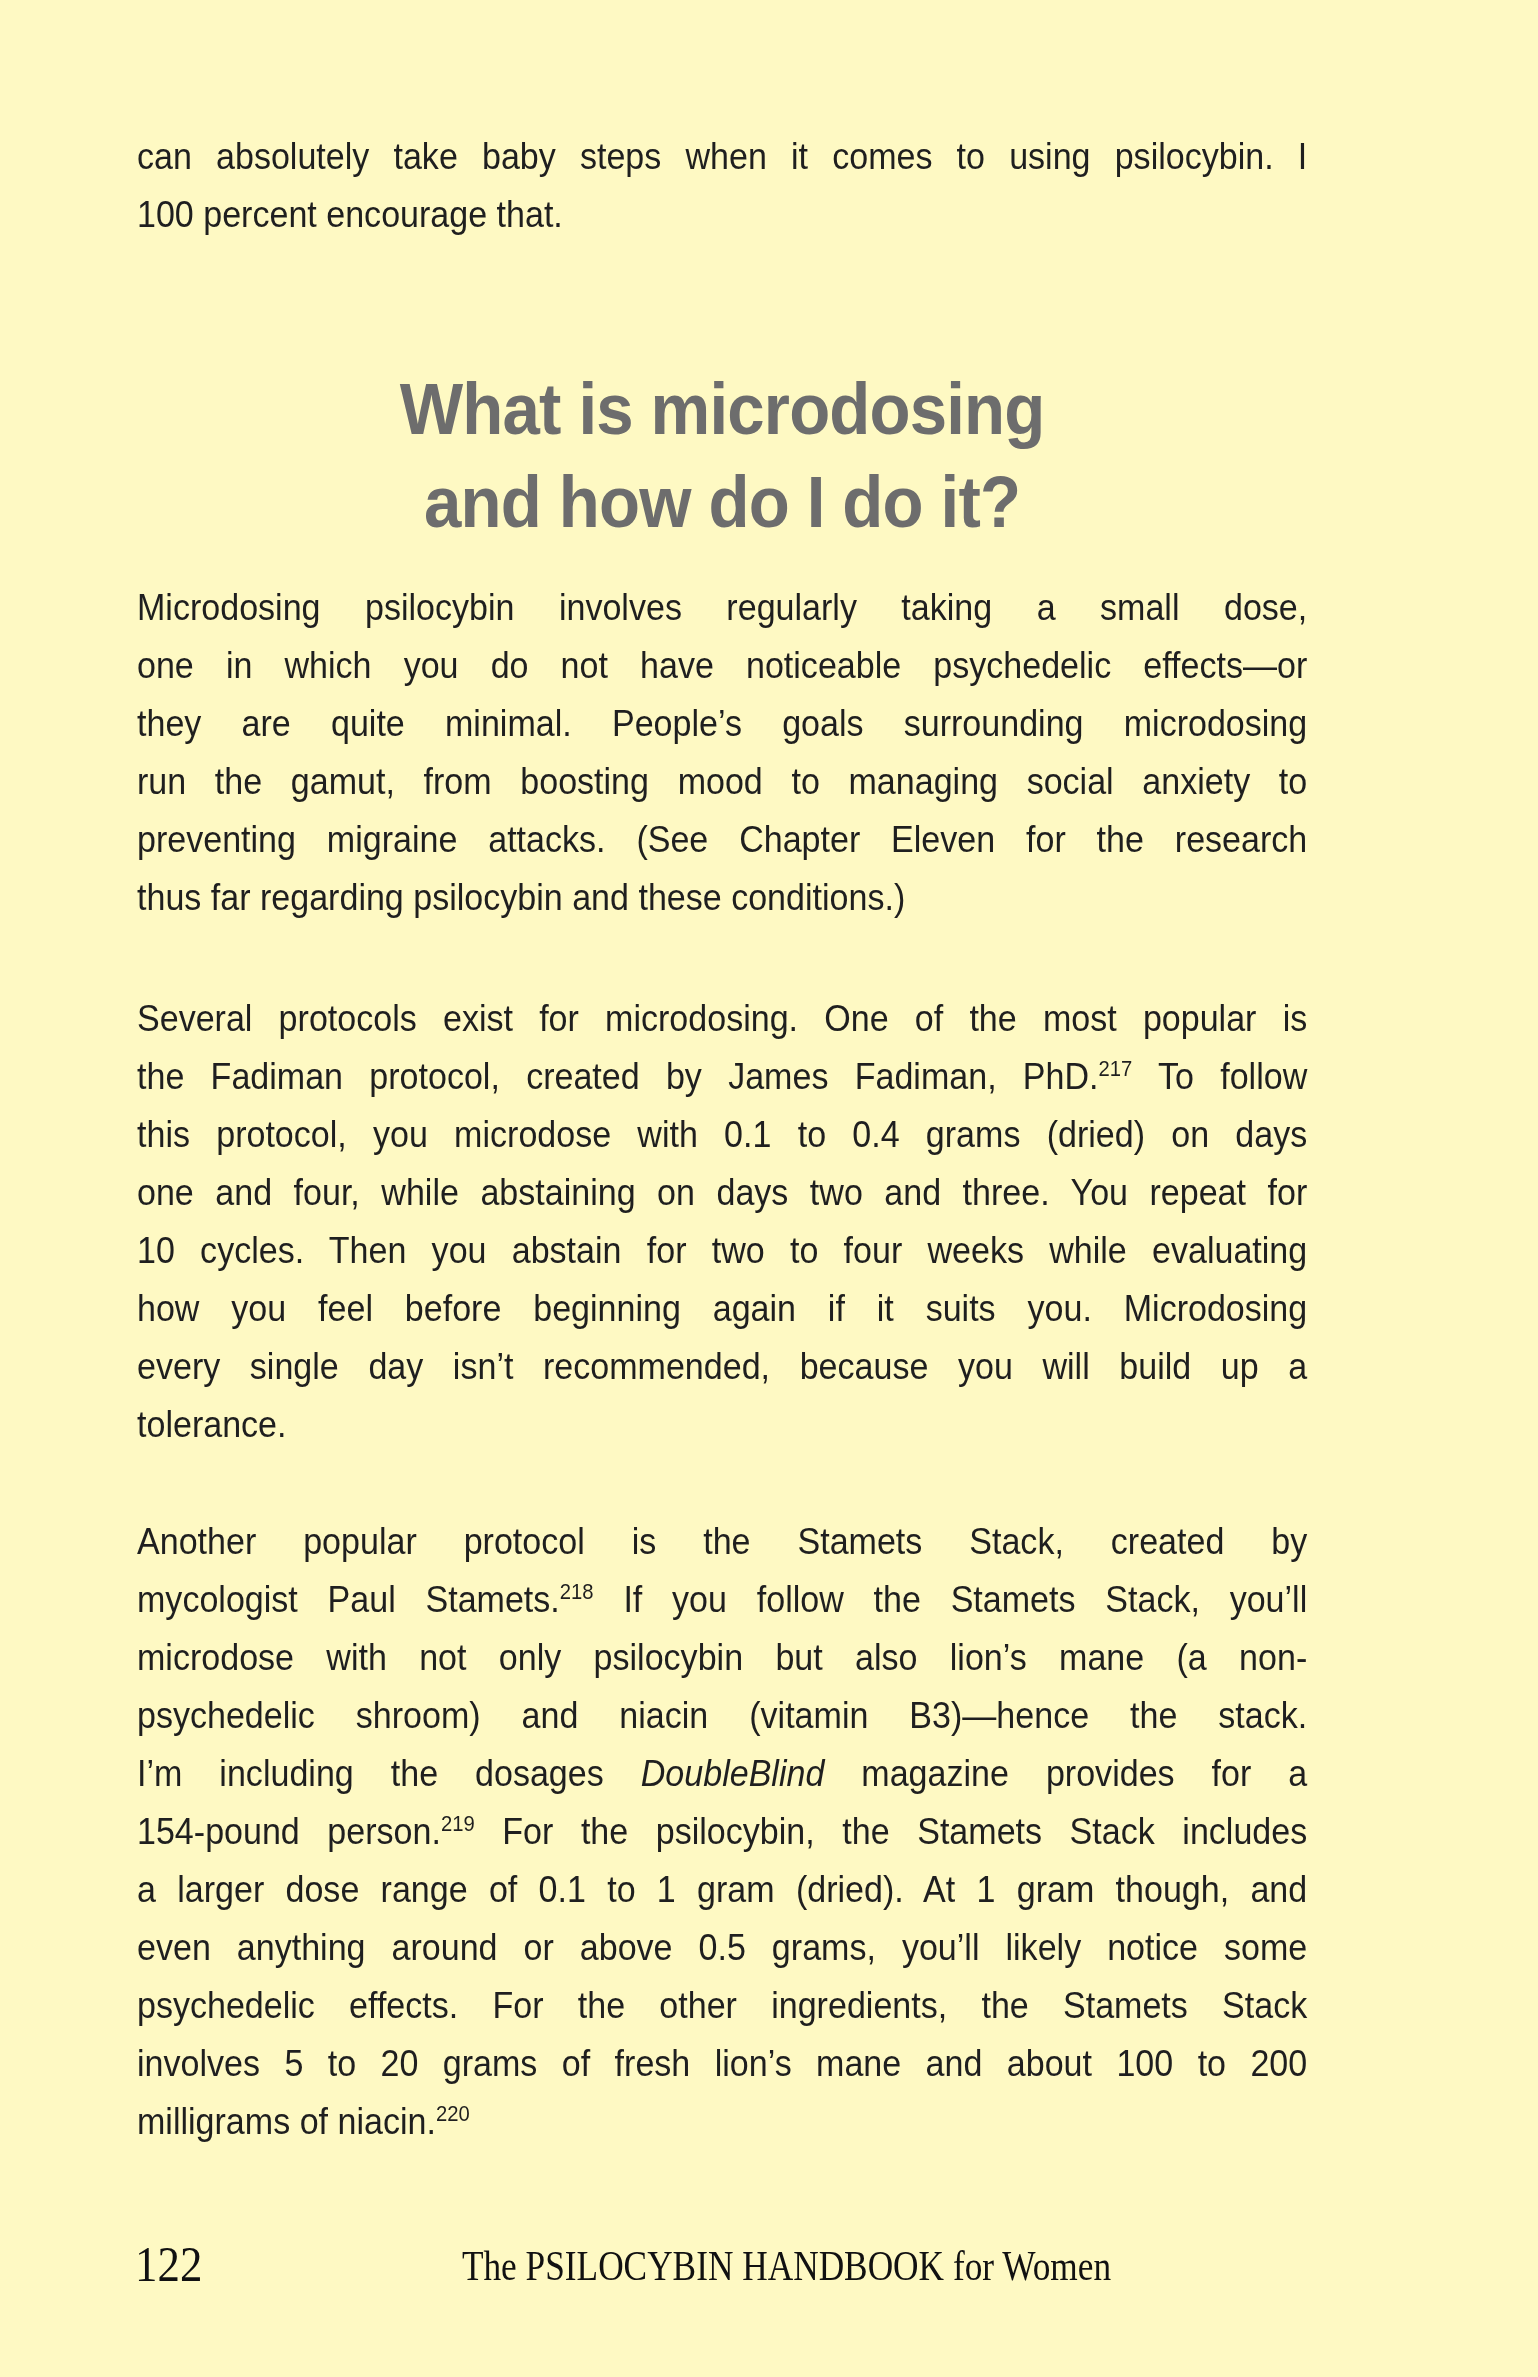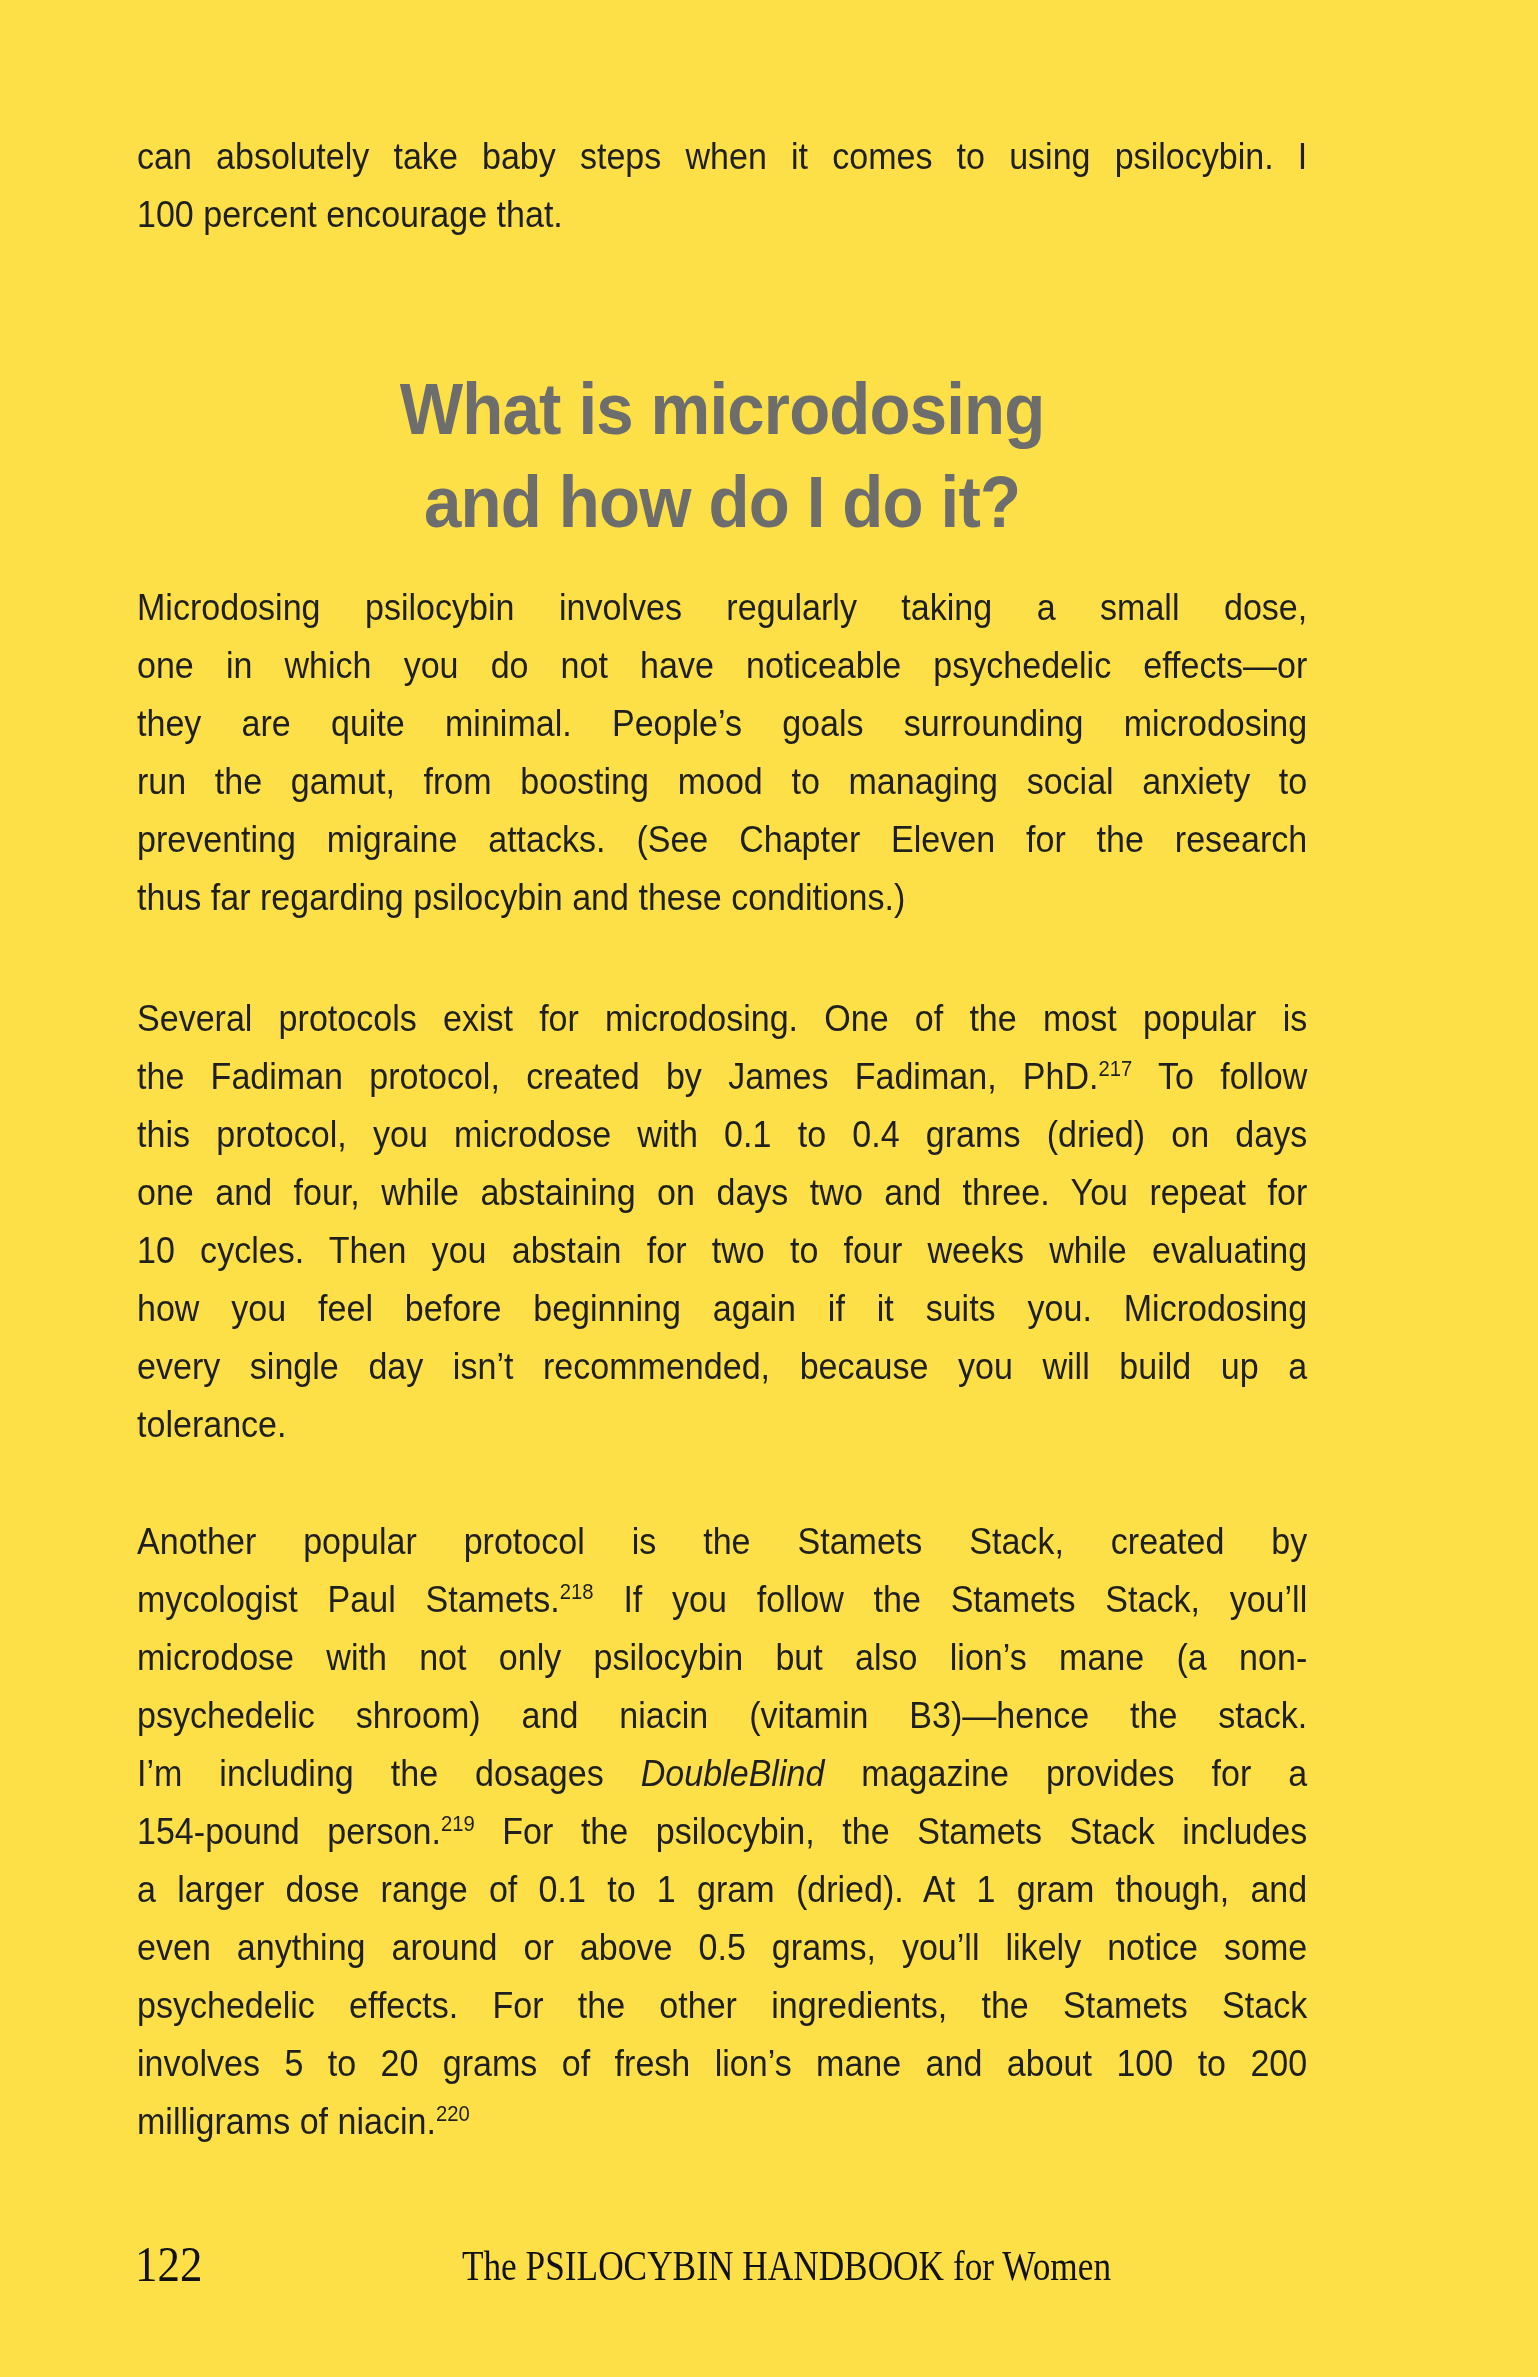--- a/index.html
+++ b/index.html
@@ -64,21 +64,21 @@
     font-family:"Liberation Serif", serif;
     font-size:42px;
     color:#111111;
     transform:scaleX(0.84);
     transform-origin:50% 0;
   }
 </style>
 </head>
 <body>
 
-<div class="page" style="background: #fde047;">
+<div class="page" style="background: #fef9c3;">
 
   <div class="column">
 
     <div class="block body-text" style="top: 128px; color: rgb(31, 31, 31);">
         <div class="line just"><span>can absolutely take baby steps when it comes to using psilocybin. I</span></div>
         <div class="line"><span>100 percent encourage that.</span></div>
       </div>
 
     <div class="block heading" style="top: 362px; color: rgb(109, 109, 109);">
       <div class="hline">What is microdosing</div>

